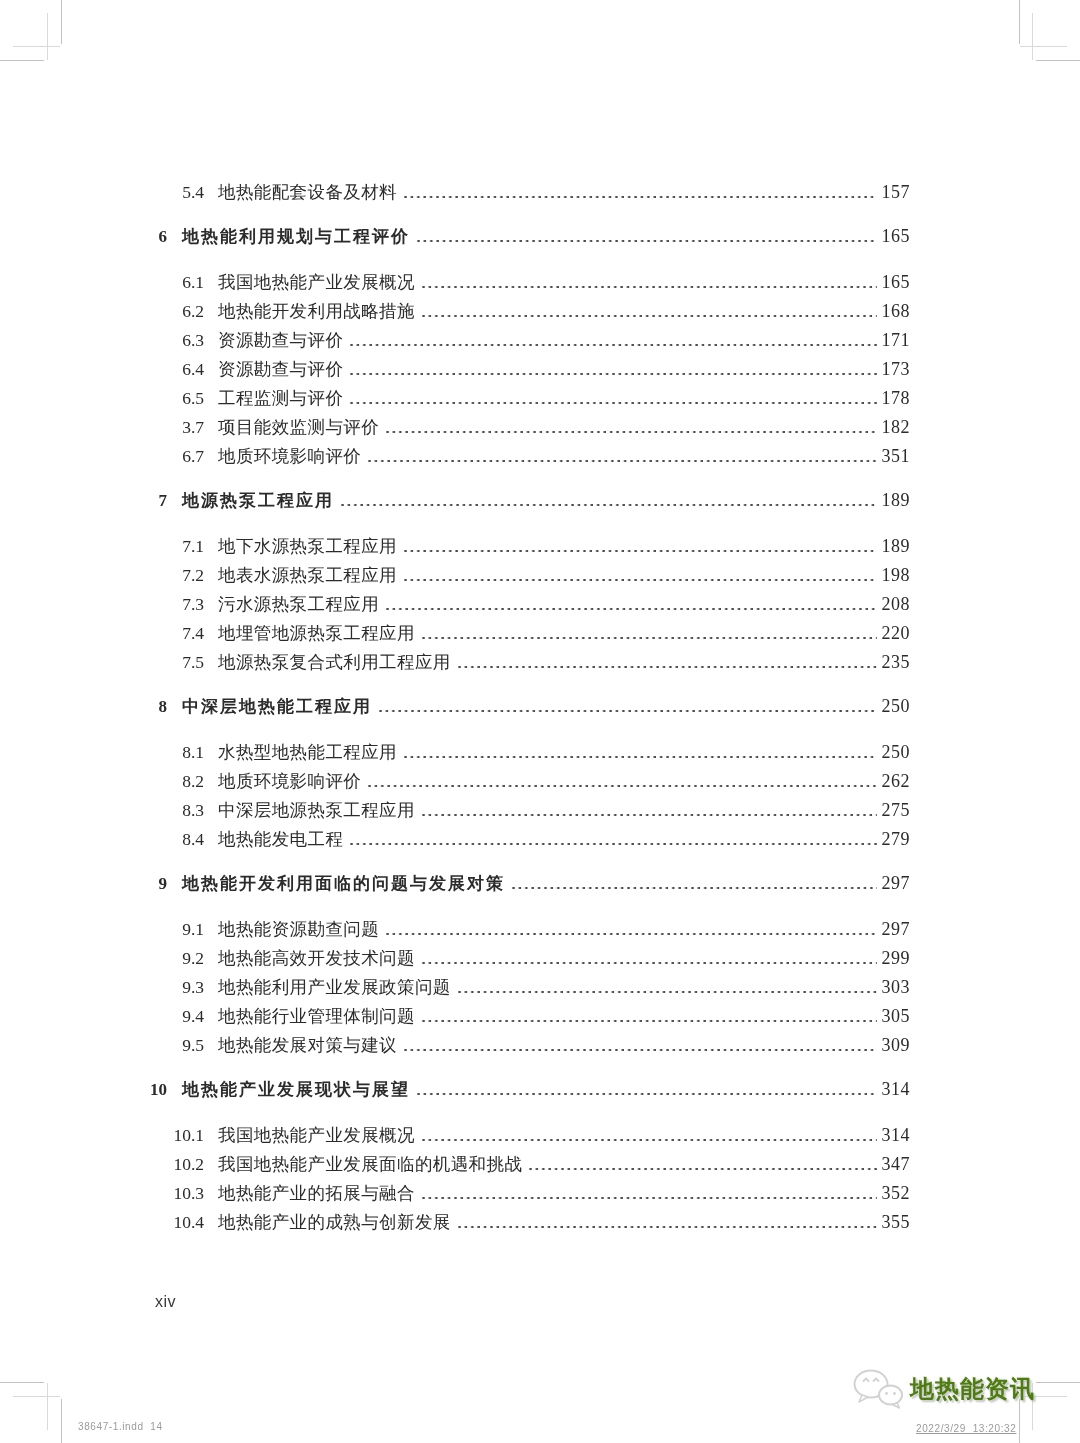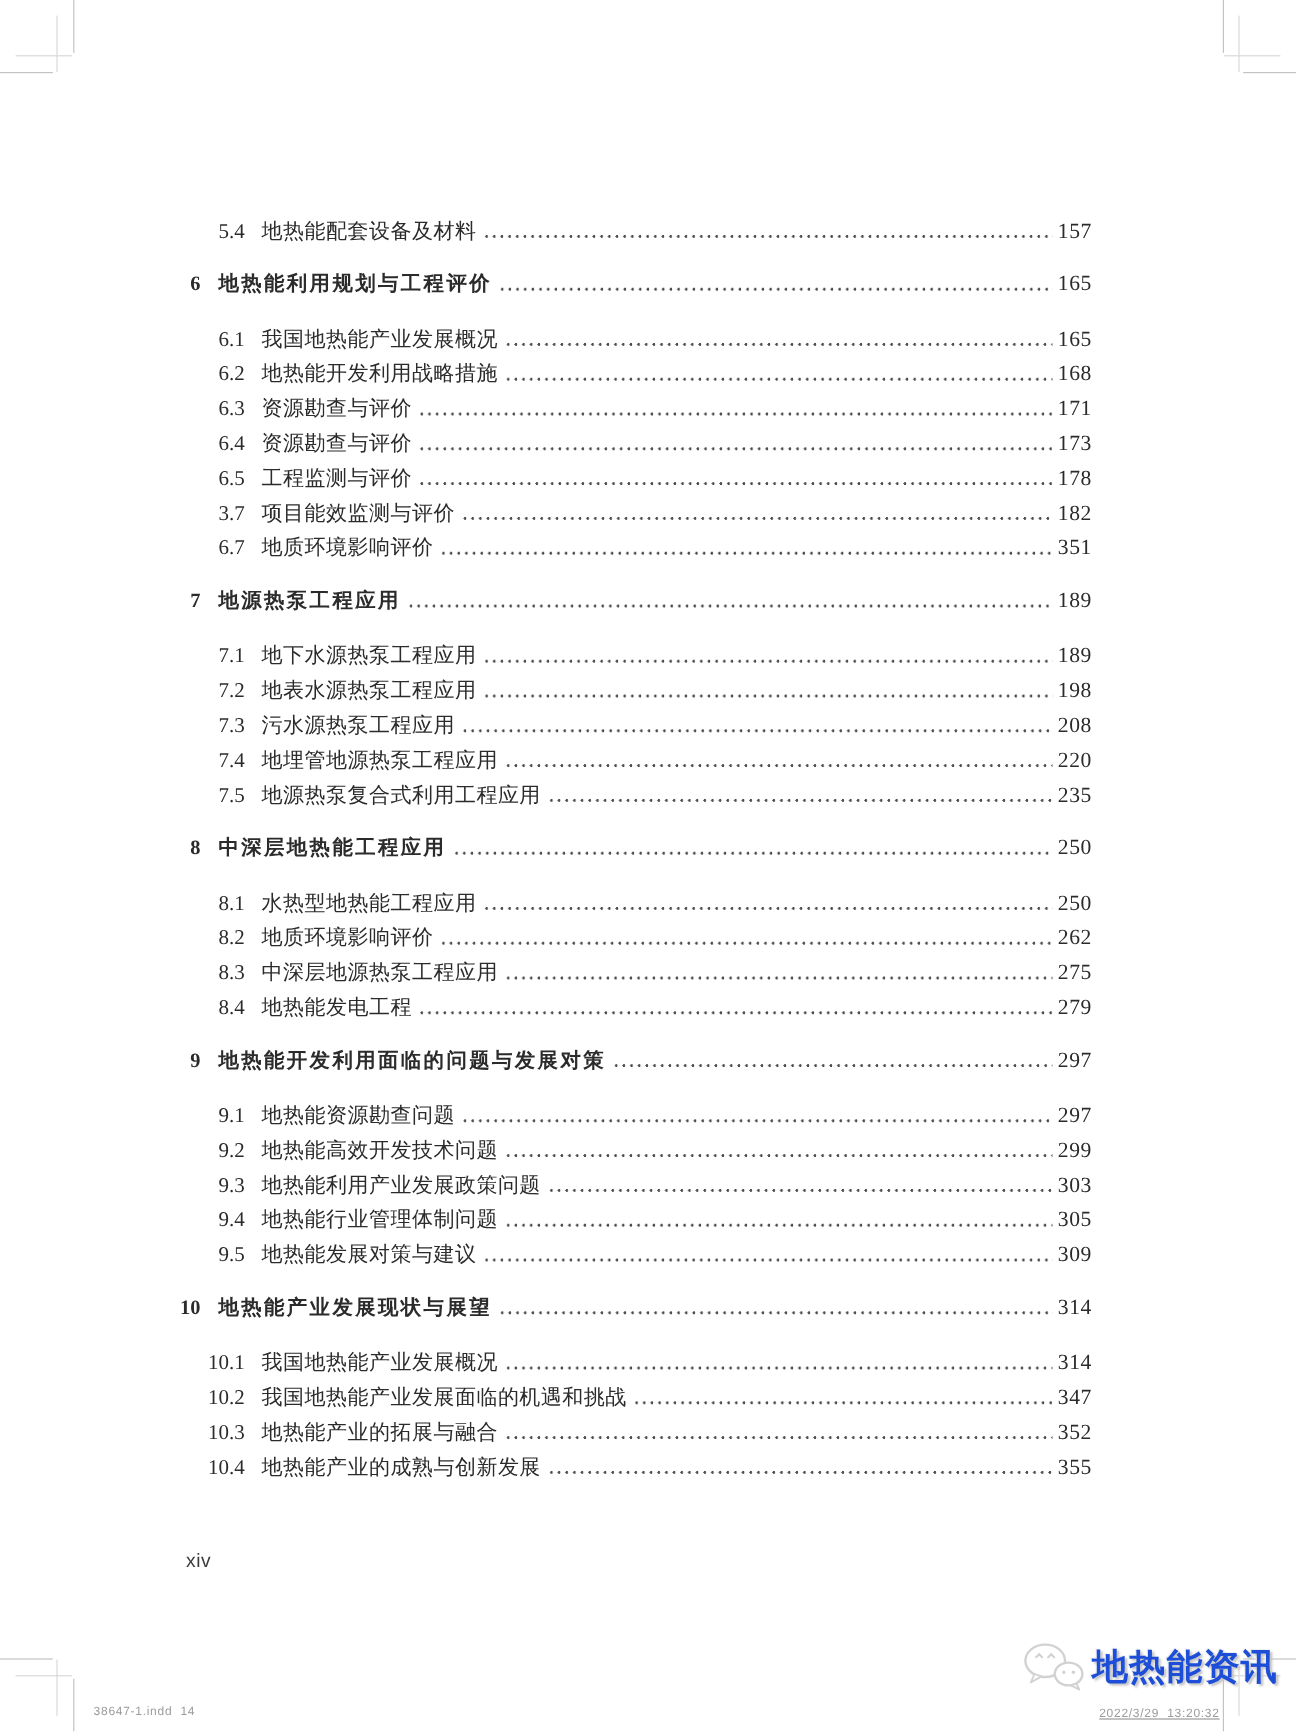--- a/index.html
+++ b/index.html
@@ -100,24 +100,24 @@
   #watermark {
     position: absolute;
     left: 852px;
     top: 1368px;
     display: flex;
     align-items: center;
     gap: 6px;
   }
   #watermark .wm-text {
     font-family: "Liberation Sans", "DejaVu Sans", sans-serif;
-    font-size: 30px;
+    font-size: 24px;
     font-weight: bold;
     letter-spacing: 1px;
-    color: #1d4ed8;
+    color: #4d7c0f;
     text-shadow: 2px 2px 2px #c2c2c2, -1px -1px 0 #f0f0f0;
     white-space: nowrap;
   }
   #watermark svg { display: block; }
 </style>
 </head>
 <body>
 
 <div class="crop" style="left:61px;  top:0;      width:1px;  height:44px;"></div>
 <div class="crop" style="left:0;     top:60px;   width:44px; height:1px;"></div>

